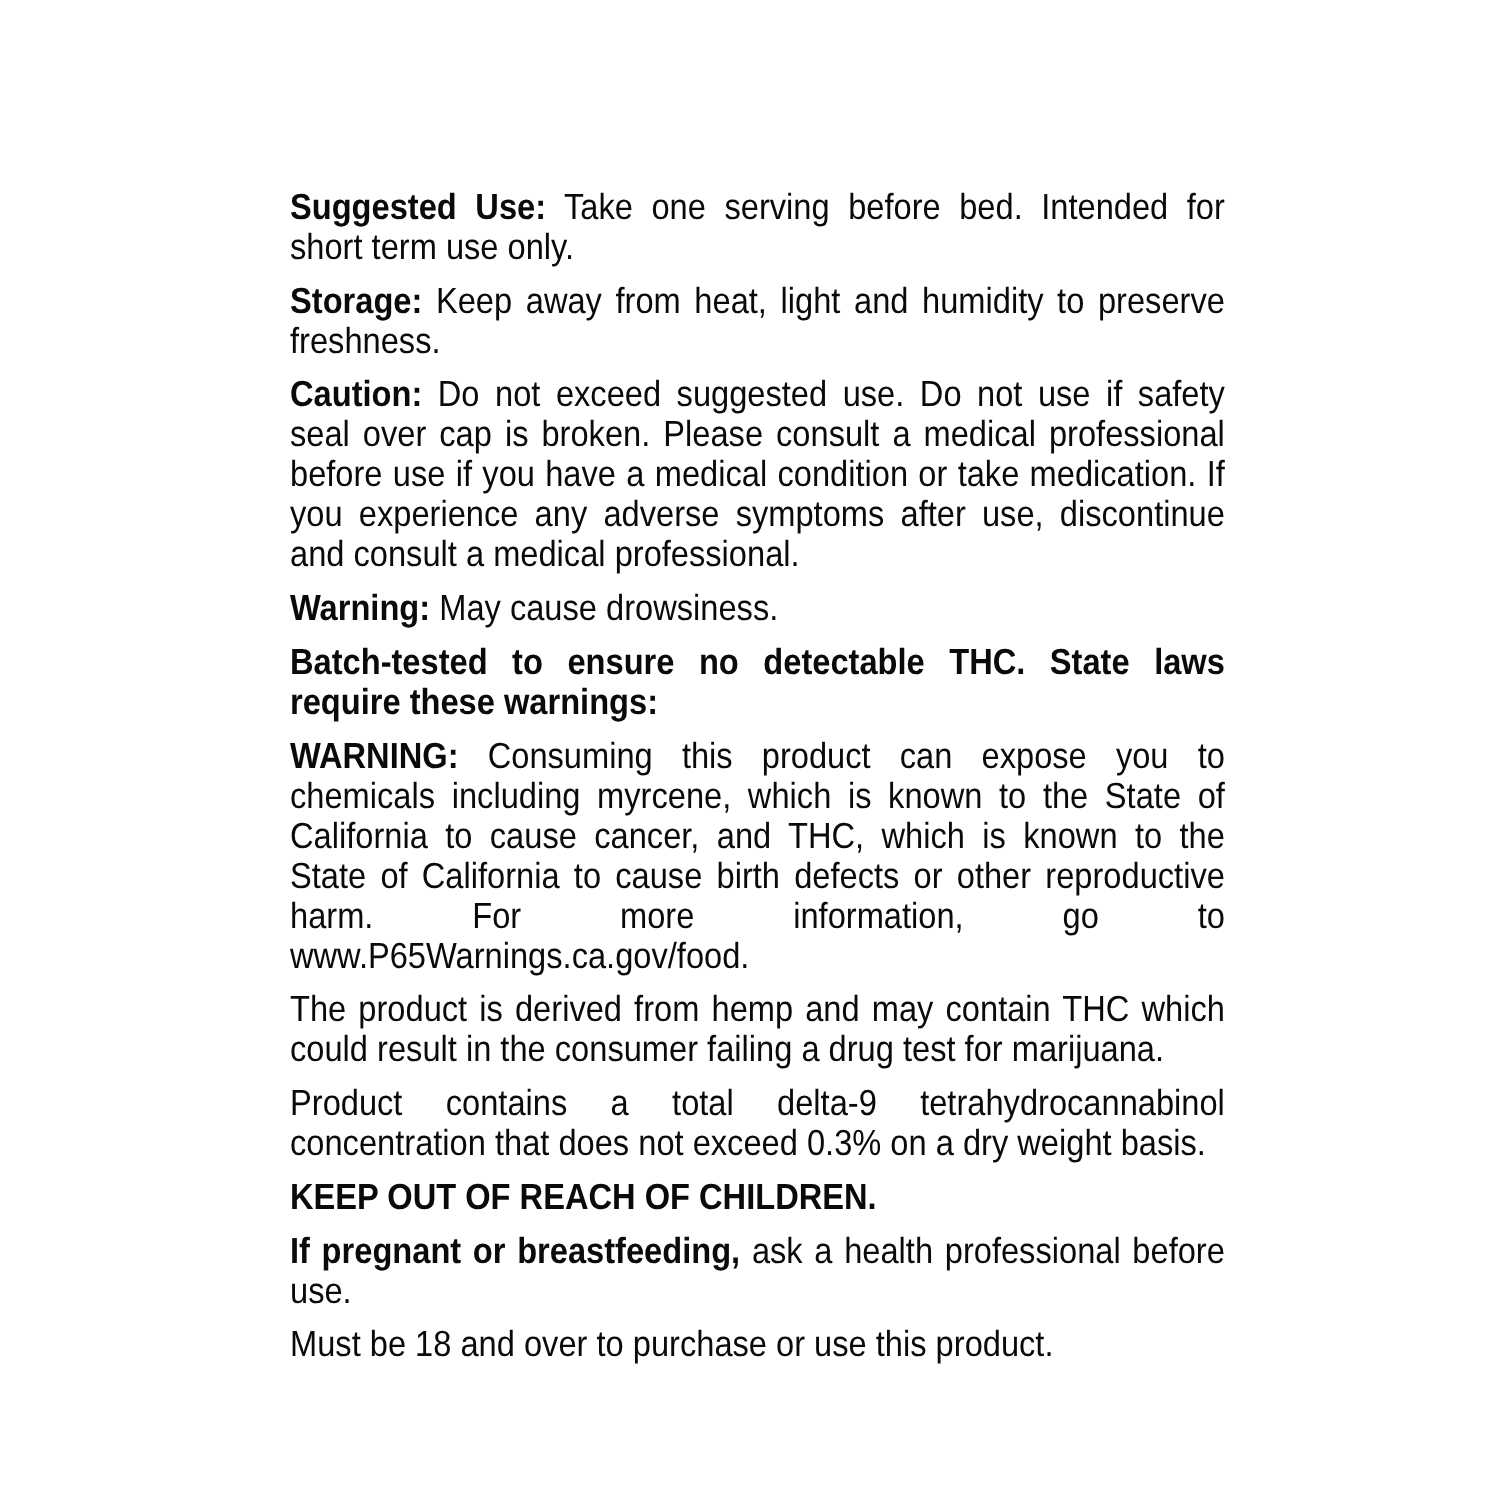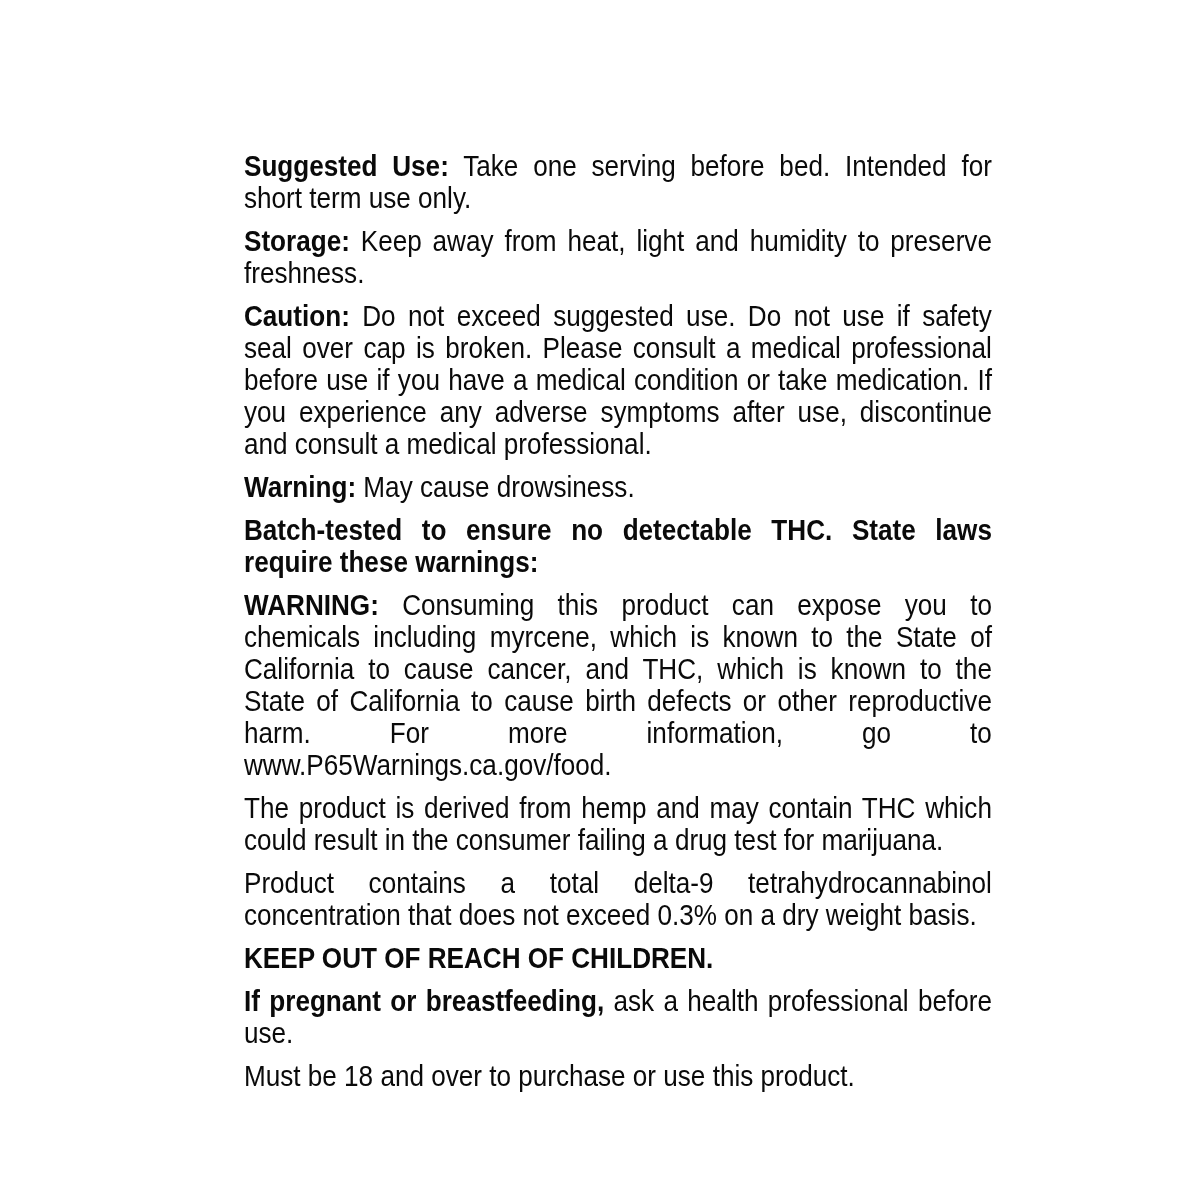--- a/index.html
+++ b/index.html
@@ -9,21 +9,21 @@
   }
   body {
     width: 1200px;
     height: 1200px;
     position: relative;
     overflow: hidden;
     font-family: "Liberation Sans", sans-serif;
   }
   .label-panel {
     position: absolute;
-    left: 244px;
+    left: 232px;
     top: 150px;
     width: 748px;
   }
   
   .label-text {
     width: 831px;
     transform: scaleX(0.9);
     transform-origin: 0 0;
     color: #0a0a0a;
     font-size: 29px;

